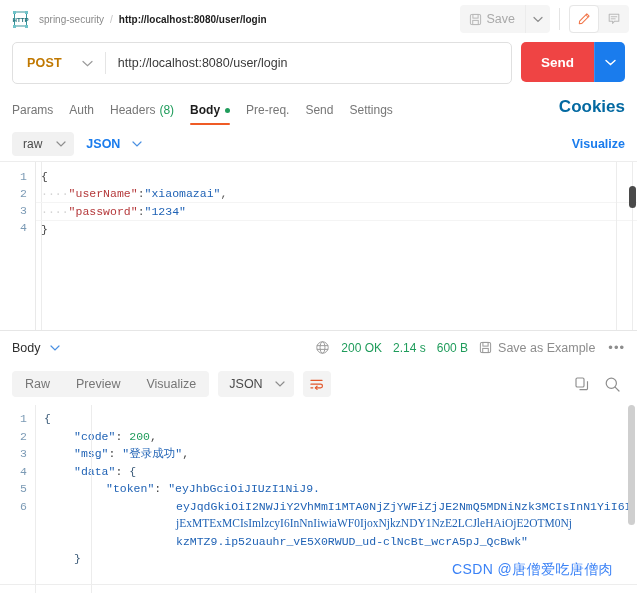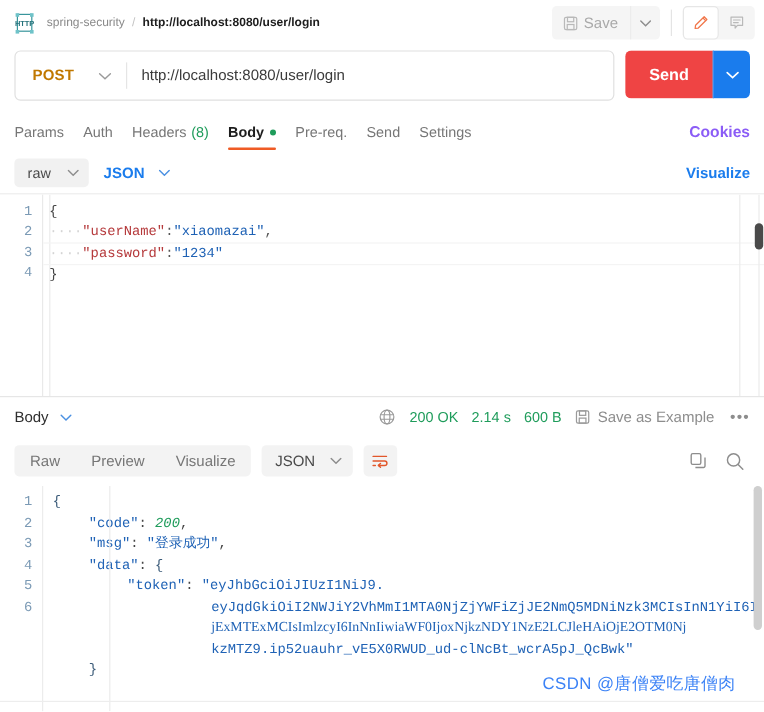--- a/index.html
+++ b/index.html
@@ -223,22 +223,22 @@
   .dot-green {
     width: 5px;
     height: 5px;
     border-radius: 50%;
     background: #1f9c5b;
     display: inline-block;
     margin-left: 1px;
   }
   .cookies-link {
     margin-left: auto;
-    color: #8b5cf6;
-    font-size: 13px;
+    color: #0369a1;
+    font-size: 17px;
     font-weight: bold;
     padding-bottom: 8px;
   }
 
   
   .fmt-row {
     display: flex;
     align-items: center;
     padding: 8px 12px 7px 12px;
     gap: 12px;
@@ -464,21 +464,21 @@
     line-height: 17.5px;
     position: relative;
     overflow: hidden;
   }
   .rline {
     padding-left: 8px;
     white-space: pre;
     height: 17.5px;
   }
   .r-key { color: #1f62b5; }
-  .r-num { color: #1f9c5b; font-style: italic; }
+  .r-num { color: #1f9c5b; }
   .r-str { color: #1f62b5; }
   .r-brace { color: #3a5a78; }
   .r-punc { color: #444; }
   .resp-scroll-v {
     position: absolute;
     right: 2px;
     top: 0;
     width: 7px;
     height: 120px;
     background: #cfcfcf;

